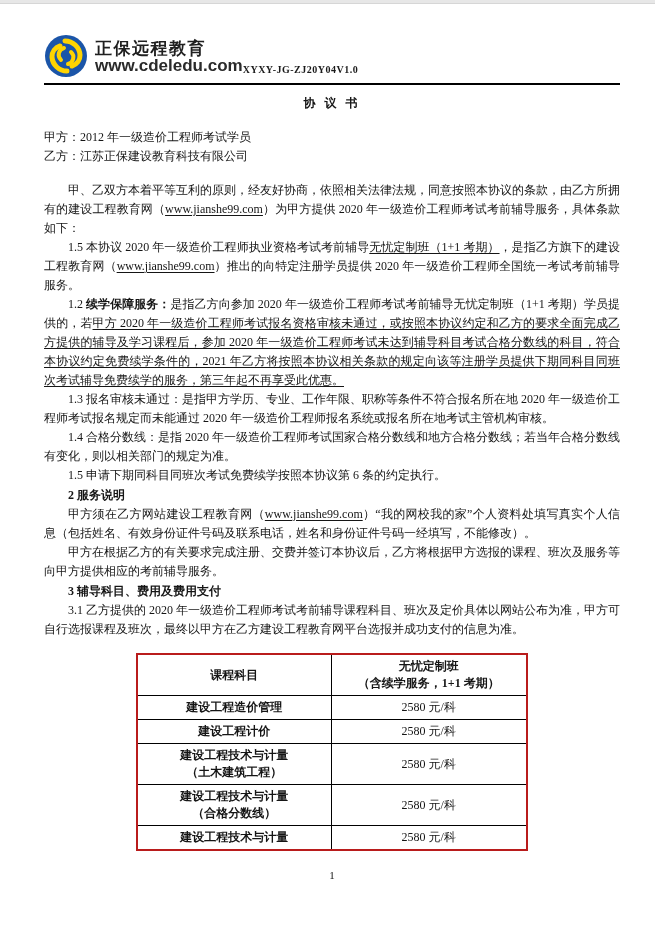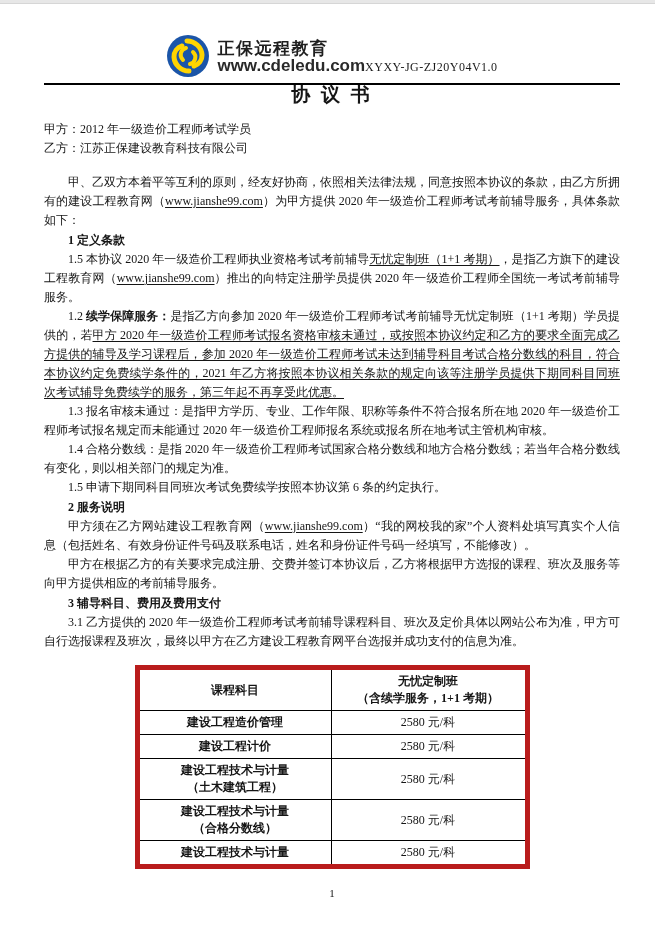--- a/index.html
+++ b/index.html
@@ -15,21 +15,21 @@
   }
   .top-strip {
     width: 100%;
     height: 4px;
     background: #e7e7e7;
     border-bottom: 1px solid #d6d6d6;
   }
   .header {
     padding: 30px 35px 0 44px;
     display: flex;
-    justify-content: center;
+    justify-content: flex-start;
     align-items: flex-end;
   }
   .logo-row { display: flex; align-items: center; gap: 7px; }
   .logo-mark { width: 44px; height: 44px; display: block; }
   .logo-text { display: flex; flex-direction: column; justify-content: center; }
   .logo-name {
     font-size: 17px;
     font-weight: bold;
     letter-spacing: 1.5px;
     color: #1f1f1f;
@@ -37,55 +37,56 @@
     font-family: "Liberation Sans", sans-serif;
   }
   .logo-url {
     font-size: 17px;
     font-weight: bold;
     color: #2a2a2a;
     line-height: 14px;
     font-family: "Liberation Sans", sans-serif;
   }
   .doc-number {
-    font-size: 12px;
+    font-size: 10px;
     color: #1a1a1a;
     letter-spacing: 0.5px;
     padding-bottom: 3px;
+    font-weight: bold;
   }
   .rule {
     margin: 5px 35px 0 44px;
     border-bottom: 2px solid #000000;
   }
   .content {
     padding: 0 35px 0 44px;
     font-size: 12px;
     line-height: 19px;
     text-align: justify;
   }
   .doc-title {
     text-align: center;
-    font-size: 19px;
+    font-size: 12px;
     font-weight: bold;
     letter-spacing: 3px;
-    margin: 0 0 15px 0;
+    margin: 8px 0 15px 0;
     line-height: 20px;
   }
   p { margin: 0; }
   .party { text-indent: 0; }
   .gap-before { margin-top: 15px; }
   .indent { text-indent: 2em; }
   .heading { font-weight: bold; text-indent: 2em; margin-top: 1px; }
   .u { text-decoration: underline; text-underline-offset: 2px; }
   .b { font-weight: bold; }
   .bu { font-weight: normal; text-decoration: underline; text-underline-offset: 2px; }
   .fee-table {
     border-collapse: collapse;
     margin: 14px auto 0 auto;
-    border: 5px solid #b91c1c;
+    border: 2px solid #b91c1c;
     text-align: center;
   }
   .fee-table th, .fee-table td {
     border: 1px solid #000000;
     font-size: 12px;
     line-height: 17px;
     padding: 3px 6px;
     vertical-align: middle;
   }
   .fee-table th { font-weight: bold; }
@@ -124,21 +125,20 @@
   <div class="rule"></div>
 
   <div class="content">
     <div class="doc-title">协 议 书</div>
 
     <p class="party">甲方：2012 年一级造价工程师考试学员</p>
     <p class="party">乙方：江苏正保建设教育科技有限公司</p>
 
     <p class="indent gap-before"><span>甲、乙双方本着平等互利的原则，经友好协商，依照相关法律法规，同意按照本协议的条款，由乙方所拥有的建设工程教育网（</span><span class="u">www.jianshe99.com</span><span>）为甲方提供 2020 年一级造价工程师考试考前辅导服务，具体条款如下：</span></p>
 
-    <p class="heading">1 定义条款</p>
 
     <p class="indent"><span>1.5 本协议 2020 年一级造价工程师执业资格考试考前辅导</span><span class="bu">无忧定制班（1+1 考期）</span><span>，是指乙方旗下的建设工程教育网（</span><span class="u">www.jianshe99.com</span><span>）推出的向特定注册学员提供 2020 年一级造价工程师全国统一考试考前辅导服务。</span></p>
 
     <p class="indent"><span>1.2 </span><span class="b">续学保障服务：</span><span>是指乙方向参加 2020 年一级造价工程师考试考前辅导无忧定制班（1+1 考期）学员提供的，若</span><span class="bu">甲方 2020 年一级造价工程师考试报名资格审核未通过，或按照本协议约定和乙方的要求全面完成乙方提供的辅导及学习课程后，参加 2020 年一级造价工程师考试未达到辅导科目考试合格分数线的科目，符合本协议约定免费续学条件的，2021 年乙方将按照本协议相关条款的规定向该等注册学员提供下期同科目同班次考试辅导免费续学的服务，第三年起不再享受此优惠。</span></p>
 
     <p class="indent">1.3 报名审核未通过：是指甲方学历、专业、工作年限、职称等条件不符合报名所在地 2020 年一级造价工程师考试报名规定而未能通过 2020 年一级造价工程师报名系统或报名所在地考试主管机构审核。</p>
     <p class="indent">1.4 合格分数线：是指 2020 年一级造价工程师考试国家合格分数线和地方合格分数线；若当年合格分数线有变化，则以相关部门的规定为准。</p>
     <p class="indent">1.5 申请下期同科目同班次考试免费续学按照本协议第 6 条的约定执行。</p>
 
     <p class="heading">2 服务说明</p>

